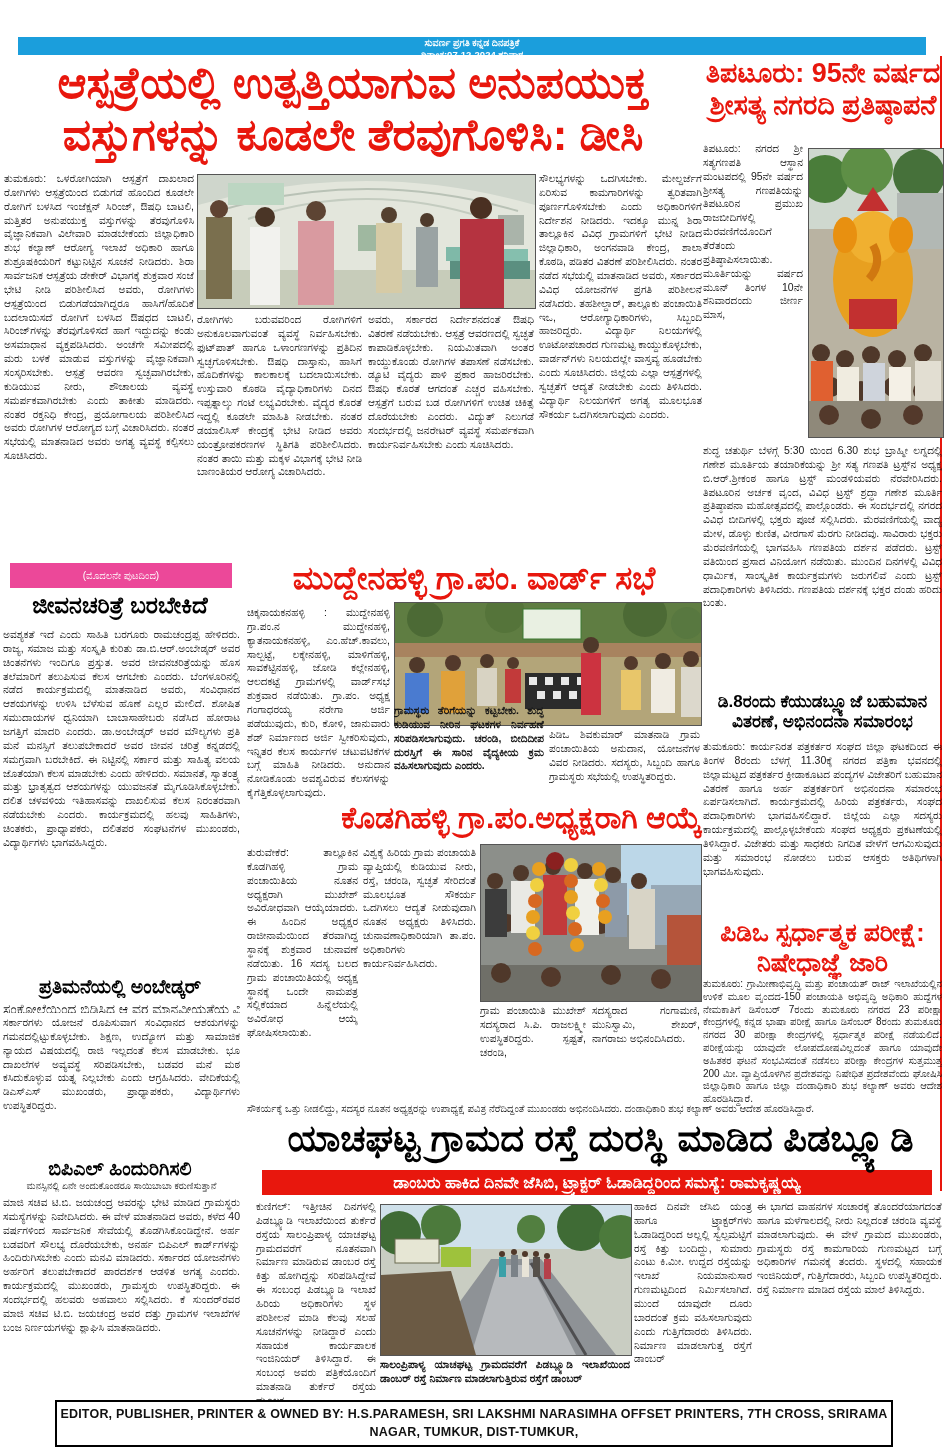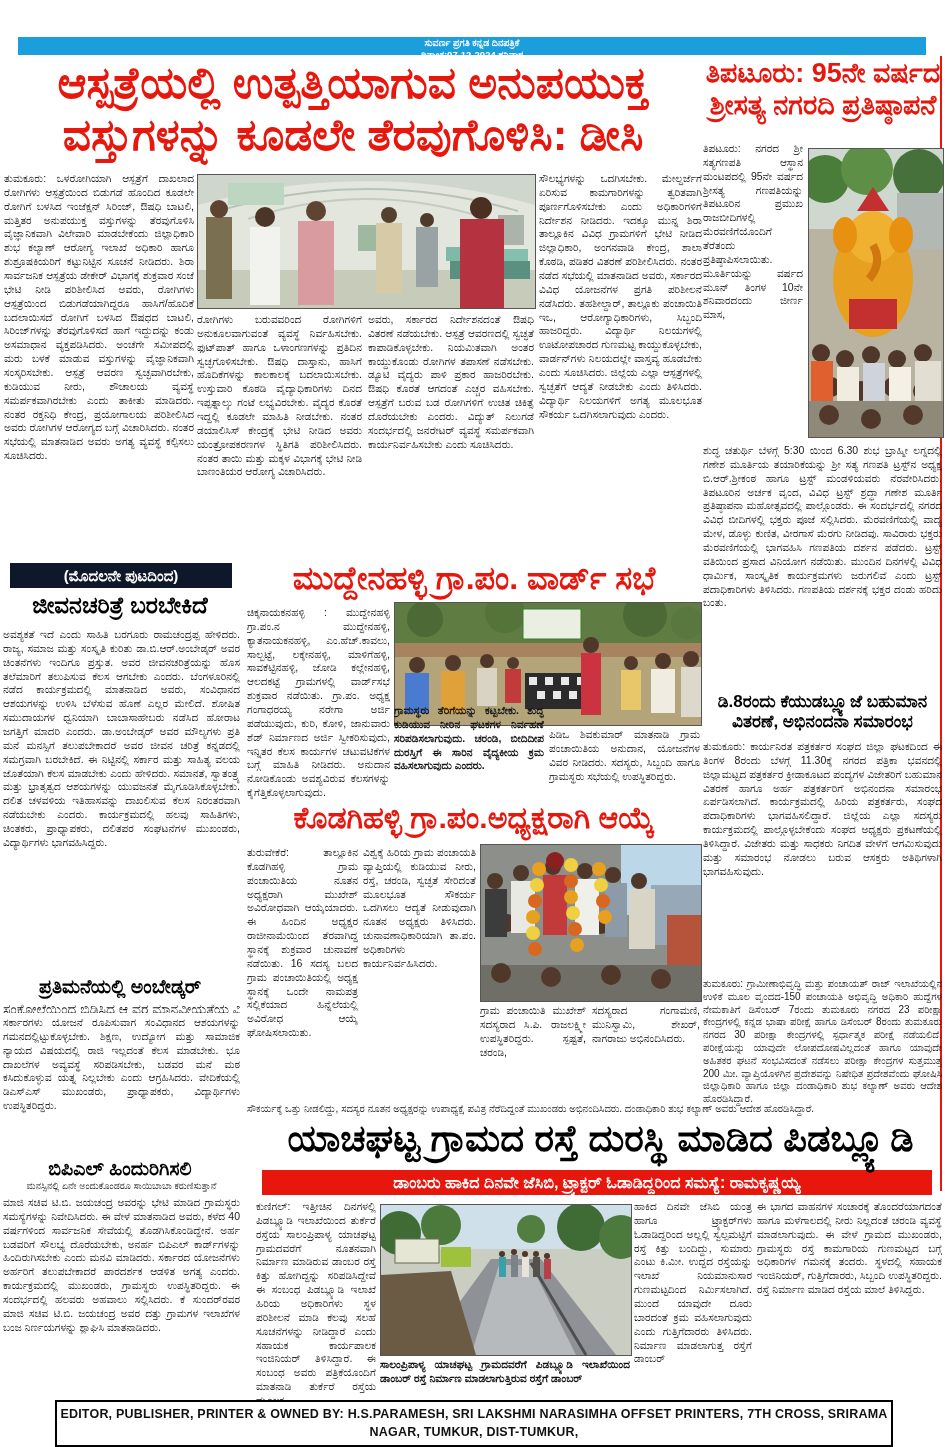--- a/index.html
+++ b/index.html
@@ -4,22 +4,22 @@
 <style>
   html,body{margin:0;padding:0;background:#ffffff;}
   #page{position:relative;width:945px;height:1447px;background:#fff;overflow:hidden;
         font-family:"Liberation Sans","DejaVu Sans",sans-serif;color:#111;}
   .abs{position:absolute;}
   .topbar{background:#1b9edc;color:#fff;display:flex;align-items:center;
           justify-content:space-between;padding:0 12px;font-size:9.5px;font-weight:bold;}
   .red-h{color:#e8170d;font-weight:bold;text-align:center;line-height:1.18;}
   .blk-h{color:#000;font-weight:bold;text-align:center;line-height:1.15;}
   .col{font-size:10.5px;line-height:1.32;text-align:justify;overflow:hidden;color:#161616;}
-  .tag-pink{background:#0f172a;color:#fff;font-weight:bold;text-align:center;
-            font-size:15px;line-height:25px;}
+  .tag-pink{background:#ec4899;color:#fff;font-weight:normal;text-align:center;
+            font-size:10px;line-height:25px;}
   .strap-red{background:#e8170d;color:#fff;font-weight:bold;text-align:center;
              font-size:16px;line-height:25px;overflow:hidden;white-space:nowrap;}
   .photo{border:1px solid #555;overflow:hidden;background:#ccc;}
   .photo svg{display:block;}
   .caption{font-size:10.5px;font-weight:bold;line-height:1.3;text-align:justify;overflow:hidden;}
   .footerbox{border:2px solid #000;text-align:center;font-weight:bold;font-size:12.5px;
              line-height:1.45;padding-top:3px;overflow:hidden;letter-spacing:0.2px;}
   .oneline{white-space:nowrap;overflow:hidden;}
   .redline{background:#e8170d;}
 </style>
@@ -122,21 +122,21 @@
         <rect x="226" y="67" width="20" height="40" fill="#e8c66a"></rect>
       <circle cx="268" cy="58" r="8" fill="#4f382a"></circle>
         <rect x="256" y="66" width="24" height="44" fill="#f0ece2"></rect>
       <circle cx="296" cy="56" r="8" fill="#53392b"></circle>
         <rect x="286" y="64" width="20" height="50" fill="#dcd8cc"></rect>
     </svg>
   </div>
   <div class="abs col" style="left:394px;top:704px;width:150px;height:72px;font-weight:bold;">ಗ್ರಾಮಸ್ಥರು ತೆರಿಗೆಯನ್ನು ಕಟ್ಟಬೇಕು. ಶುದ್ಧ ಕುಡಿಯುವ ನೀರಿನ ಘಟಕಗಳ ನಿರ್ವಹಣೆ ಸರಿಪಡಿಸಲಾಗುವುದು. ಚರಂಡಿ, ಬೀದಿದೀಪ ದುರಸ್ತಿಗೆ ಈ ಸಾರಿನ ವೈದ್ಯಕೀಯ ಕ್ರಮ ವಹಿಸಲಾಗುವುದು ಎಂದರು.</div>
   <div class="abs col" style="left:549px;top:728px;width:151px;height:72px;">ಪಿಡಿಒ ಶಿವಕುಮಾರ್ ಮಾತನಾಡಿ ಗ್ರಾಮ ಪಂಚಾಯಿತಿಯ ಅನುದಾನ, ಯೋಜನೆಗಳ ವಿವರ ನೀಡಿದರು. ಸದಸ್ಯರು, ಸಿಬ್ಬಂದಿ ಹಾಗೂ ಗ್ರಾಮಸ್ಥರು ಸಭೆಯಲ್ಲಿ ಉಪಸ್ಥಿತರಿದ್ದರು.</div>
 
-  <div class="abs red-h" style="left:246px;top:800px;width:456px;height:40px;font-size:30px;">ಕೊಡಗಿಹಳ್ಳಿ ಗ್ರಾ.ಪಂ.ಅಧ್ಯಕ್ಷರಾಗಿ ಆಯ್ಕೆ</div>
+  <div class="abs red-h" style="left:246px;top:800px;width:456px;height:40px;font-size:30px;text-align:right;">ಕೊಡಗಿಹಳ್ಳಿ ಗ್ರಾ.ಪಂ.ಅಧ್ಯಕ್ಷರಾಗಿ ಆಯ್ಕೆ</div>
   <div class="abs col" style="left:247px;top:846px;width:111px;height:254px;">ತುರುವೇಕೆರೆ: ತಾಲ್ಲೂಕಿನ ಕೊಡಗಿಹಳ್ಳಿ ಗ್ರಾಮ ಪಂಚಾಯಿತಿಯ ನೂತನ ಅಧ್ಯಕ್ಷರಾಗಿ ಮುಖೇಶ್ ಅವಿರೋಧವಾಗಿ ಆಯ್ಕೆಯಾದರು. ಈ ಹಿಂದಿನ ಅಧ್ಯಕ್ಷರ ರಾಜೀನಾಮೆಯಿಂದ ತೆರವಾಗಿದ್ದ ಸ್ಥಾನಕ್ಕೆ ಶುಕ್ರವಾರ ಚುನಾವಣೆ ನಡೆಯಿತು. 16 ಸದಸ್ಯ ಬಲದ ಗ್ರಾಮ ಪಂಚಾಯಿತಿಯಲ್ಲಿ ಅಧ್ಯಕ್ಷ ಸ್ಥಾನಕ್ಕೆ ಒಂದೇ ನಾಮಪತ್ರ ಸಲ್ಲಿಕೆಯಾದ ಹಿನ್ನೆಲೆಯಲ್ಲಿ ಅವಿರೋಧ ಆಯ್ಕೆ ಘೋಷಿಸಲಾಯಿತು.</div>
   <div class="abs col" style="left:363px;top:846px;width:113px;height:254px;">ವಿಶ್ವಕ್ಕೆ ಹಿರಿಯ ಗ್ರಾಮ ಪಂಚಾಯತಿ ವ್ಯಾಪ್ತಿಯಲ್ಲಿ ಕುಡಿಯುವ ನೀರು, ರಸ್ತೆ, ಚರಂಡಿ, ಸ್ವಚ್ಛತೆ ಸೇರಿದಂತೆ ಮೂಲಭೂತ ಸೌಕರ್ಯ ಒದಗಿಸಲು ಆದ್ಯತೆ ನೀಡುವುದಾಗಿ ನೂತನ ಅಧ್ಯಕ್ಷರು ತಿಳಿಸಿದರು. ಚುನಾವಣಾಧಿಕಾರಿಯಾಗಿ ತಾ.ಪಂ. ಅಧಿಕಾರಿಗಳು ಕಾರ್ಯನಿರ್ವಹಿಸಿದರು.</div>
   <div class="abs photo" style="left:480px;top:844px;width:220px;height:156px;">
     <svg width="220" height="156" viewBox="0 0 220 156">
       <rect width="220" height="156" fill="#8c8f8a"></rect>
       <rect x="140" width="80" height="70" fill="#bcd7e8"></rect>
       <rect x="170" y="40" width="50" height="60" fill="#97a8b6"></rect>
       <rect x="186" y="70" width="34" height="50" fill="#b5543a"></rect>
       <g fill="#4f382a">
         <circle cx="14" cy="36" r="8"></circle>
@@ -222,20 +222,21 @@
         <circle cx="62" cy="270" r="10" fill="#4f382a"></circle>
       <circle cx="104" cy="266" r="10" fill="#53392b"></circle>
     </svg>
   </div>
   <div class="abs col" style="left:703px;top:142px;width:100px;height:298px;">ತಿಪಟೂರು: ನಗರದ ಶ್ರೀ ಸತ್ಯಗಣಪತಿ ಆಸ್ಥಾನ ಮಂಟಪದಲ್ಲಿ 95ನೇ ವರ್ಷದ ಶ್ರೀಸತ್ಯ ಗಣಪತಿಯನ್ನು ತಿಪಟೂರಿನ ಪ್ರಮುಖ ರಾಜಬೀದಿಗಳಲ್ಲಿ ಮೆರವಣಿಗೆಯೊಂದಿಗೆ ತೆರೆತಂದು ಪ್ರತಿಷ್ಠಾಪಿಸಲಾಯಿತು. ಮೂರ್ತಿಯನ್ನು ವರ್ಷದ ಮೂನ್ ತಿಂಗಳ 10ನೇ ಶನಿವಾರದಂದು ಜೀರ್ಣ ಮಾಸ,</div>
   <div class="abs col" style="left:703px;top:444px;width:239px;height:246px;">ಶುದ್ಧ ಚತುರ್ಥಿ ಬೆಳಗ್ಗೆ 5:30 ಯಿಂದ 6.30 ಶುಭ ಬ್ರಾಹ್ಮೀ ಲಗ್ನದಲ್ಲಿ ಗಣೇಶ ಮೂರ್ತಿಯ ತಯಾರಿಕೆಯನ್ನು ಶ್ರೀ ಸತ್ಯ ಗಣಪತಿ ಟ್ರಸ್ಟ್‌ನ ಅಧ್ಯಕ್ಷ ಬಿ.ಆರ್.ಶ್ರೀಕಂಠ ಹಾಗೂ ಟ್ರಸ್ಟ್ ಮಂಡಳಿಯವರು ನೆರವೇರಿಸಿದರು. ತಿಪಟೂರಿನ ಅರ್ಚಕ ವೃಂದ, ವಿವಿಧ ಟ್ರಸ್ಟ್ ಶ್ರದ್ಧಾ ಗಣೇಶ ಮೂರ್ತಿ ಪ್ರತಿಷ್ಠಾಪನಾ ಮಹೋತ್ಸವದಲ್ಲಿ ಪಾಲ್ಗೊಂಡರು. ಈ ಸಂದರ್ಭದಲ್ಲಿ ನಗರದ ವಿವಿಧ ಬೀದಿಗಳಲ್ಲಿ ಭಕ್ತರು ಪೂಜೆ ಸಲ್ಲಿಸಿದರು. ಮೆರವಣಿಗೆಯಲ್ಲಿ ವಾದ್ಯ ಮೇಳ, ಡೊಳ್ಳು ಕುಣಿತ, ವೀರಗಾಸೆ ಮೆರಗು ನೀಡಿದವು. ಸಾವಿರಾರು ಭಕ್ತರು ಮೆರವಣಿಗೆಯಲ್ಲಿ ಭಾಗವಹಿಸಿ ಗಣಪತಿಯ ದರ್ಶನ ಪಡೆದರು. ಟ್ರಸ್ಟ್ ವತಿಯಿಂದ ಪ್ರಸಾದ ವಿನಿಯೋಗ ನಡೆಯಿತು. ಮುಂದಿನ ದಿನಗಳಲ್ಲಿ ವಿವಿಧ ಧಾರ್ಮಿಕ, ಸಾಂಸ್ಕೃತಿಕ ಕಾರ್ಯಕ್ರಮಗಳು ಜರುಗಲಿವೆ ಎಂದು ಟ್ರಸ್ಟ್ ಪದಾಧಿಕಾರಿಗಳು ತಿಳಿಸಿದರು. ಗಣಪತಿಯ ದರ್ಶನಕ್ಕೆ ಭಕ್ತರ ದಂಡು ಹರಿದು ಬಂತು.</div>
 
   <div class="abs blk-h" style="left:703px;top:692px;width:239px;height:44px;font-size:17px;">ಡಿ.8ರಂದು ಕೆಯುಡಬ್ಲ್ಯೂಜೆ ಬಹುಮಾನ ವಿತರಣೆ, ಅಭಿನಂದನಾ ಸಮಾರಂಭ</div>
   <div class="abs col" style="left:703px;top:740px;width:239px;height:176px;">ತುಮಕೂರು: ಕಾರ್ಯನಿರತ ಪತ್ರಕರ್ತರ ಸಂಘದ ಜಿಲ್ಲಾ ಘಟಕದಿಂದ ಈ ತಿಂಗಳ 8ರಂದು ಬೆಳಗ್ಗೆ 11.30ಕ್ಕೆ ನಗರದ ಪತ್ರಿಕಾ ಭವನದಲ್ಲಿ ಜಿಲ್ಲಾಮಟ್ಟದ ಪತ್ರಕರ್ತರ ಕ್ರೀಡಾಕೂಟದ ಪಂದ್ಯಗಳ ವಿಜೇತರಿಗೆ ಬಹುಮಾನ ವಿತರಣೆ ಹಾಗೂ ಅರ್ಹ ಪತ್ರಕರ್ತರಿಗೆ ಅಭಿನಂದನಾ ಸಮಾರಂಭ ಏರ್ಪಡಿಸಲಾಗಿದೆ. ಕಾರ್ಯಕ್ರಮದಲ್ಲಿ ಹಿರಿಯ ಪತ್ರಕರ್ತರು, ಸಂಘದ ಪದಾಧಿಕಾರಿಗಳು ಭಾಗವಹಿಸಲಿದ್ದಾರೆ. ಜಿಲ್ಲೆಯ ಎಲ್ಲಾ ಸದಸ್ಯರು ಕಾರ್ಯಕ್ರಮದಲ್ಲಿ ಪಾಲ್ಗೊಳ್ಳಬೇಕೆಂದು ಸಂಘದ ಅಧ್ಯಕ್ಷರು ಪ್ರಕಟಣೆಯಲ್ಲಿ ತಿಳಿಸಿದ್ದಾರೆ. ವಿಜೇತರು ಮತ್ತು ಸಾಧಕರು ನಿಗದಿತ ವೇಳೆಗೆ ಆಗಮಿಸುವುದು ಮತ್ತು ಸಮಾರಂಭ ನೋಡಲು ಬರುವ ಆಸಕ್ತರು ಅತಿಥಿಗಳಾಗಿ ಭಾಗವಹಿಸುವುದು.</div>
 
+  <div class="abs red-h" style="left:703px;top:918px;width:239px;height:58px;font-size:25px;">ಪಿಡಿಒ ಸ್ಪರ್ಧಾತ್ಮಕ ಪರೀಕ್ಷೆ: ನಿಷೇಧಾಜ್ಞೆ ಜಾರಿ</div>
   <div class="abs col" style="left:703px;top:978px;width:239px;height:140px;font-size:10px;line-height:1.28;">ತುಮಕೂರು: ಗ್ರಾಮೀಣಾಭಿವೃದ್ಧಿ ಮತ್ತು ಪಂಚಾಯತ್ ರಾಜ್ ಇಲಾಖೆಯಲ್ಲಿನ ಉಳಿಕೆ ಮೂಲ ವೃಂದದ-150 ಪಂಚಾಯತಿ ಅಭಿವೃದ್ಧಿ ಅಧಿಕಾರಿ ಹುದ್ದೆಗಳ ನೇಮಕಾತಿಗೆ ಡಿಸೆಂಬರ್ 7ರಂದು ತುಮಕೂರು ನಗರದ 23 ಪರೀಕ್ಷಾ ಕೇಂದ್ರಗಳಲ್ಲಿ ಕನ್ನಡ ಭಾಷಾ ಪರೀಕ್ಷೆ ಹಾಗೂ ಡಿಸೆಂಬರ್ 8ರಂದು ತುಮಕೂರು ನಗರದ 30 ಪರೀಕ್ಷಾ ಕೇಂದ್ರಗಳಲ್ಲಿ ಸ್ಪರ್ಧಾತ್ಮಕ ಪರೀಕ್ಷೆ ನಡೆಯಲಿದೆ. ಪರೀಕ್ಷೆಯನ್ನು ಯಾವುದೇ ಲೋಪದೋಷವಿಲ್ಲದಂತೆ ಹಾಗೂ ಯಾವುದೇ ಅಹಿತಕರ ಘಟನೆ ಸಂಭವಿಸದಂತೆ ನಡೆಸಲು ಪರೀಕ್ಷಾ ಕೇಂದ್ರಗಳ ಸುತ್ತಮುತ್ತ 200 ಮೀ. ವ್ಯಾಪ್ತಿಯೊಳಗಿನ ಪ್ರದೇಶವನ್ನು ನಿಷೇಧಿತ ಪ್ರದೇಶವೆಂದು ಘೋಷಿಸಿ ಜಿಲ್ಲಾಧಿಕಾರಿ ಹಾಗೂ ಜಿಲ್ಲಾ ದಂಡಾಧಿಕಾರಿ ಶುಭ ಕಲ್ಯಾಣ್ ಅವರು ಆದೇಶ ಹೊರಡಿಸಿದ್ದಾರೆ.</div>
 
   <div class="abs strap-red" style="left:262px;top:1170px;width:670px;height:25px;">ಡಾಂಬರು ಹಾಕಿದ ದಿನವೇ ಜೆಸಿಬಿ, ಟ್ರ್ಯಾಕ್ಟರ್ ಓಡಾಡಿದ್ದರಿಂದ ಸಮಸ್ಯೆ: ರಾಮಕೃಷ್ಣಯ್ಯ</div>
   <div class="abs blk-h" style="left:256px;top:1118px;width:689px;height:50px;font-size:37px;">ಯಾಚಘಟ್ಟ ಗ್ರಾಮದ ರಸ್ತೆ ದುರಸ್ಥಿ ಮಾಡಿದ ಪಿಡಬ್ಲ್ಯೂಡಿ</div>
   <div class="abs col" style="left:256px;top:1200px;width:120px;height:202px;">ಕುಣಿಗಲ್: ಇತ್ತೀಚಿನ ದಿನಗಳಲ್ಲಿ ಪಿಡಬ್ಲ್ಯೂಡಿ ಇಲಾಖೆಯಿಂದ ತುರ್ಕೆರೆ ರಸ್ತೆಯ ಸಾಲಂಪ್ರಿಪಾಳ್ಯ ಯಾಚಘಟ್ಟ ಗ್ರಾಮದವರೆಗೆ ನೂತನವಾಗಿ ನಿರ್ಮಾಣ ಮಾಡಿರುವ ಡಾಂಬರ ರಸ್ತೆ ಕಿತ್ತು ಹೋಗಿದ್ದನ್ನು ಸರಿಪಡಿಸಿದ್ದೇವೆ ಈ ಸಂಬಂಧ ಪಿಡಬ್ಲ್ಯೂಡಿ ಇಲಾಖೆ ಹಿರಿಯ ಅಧಿಕಾರಿಗಳು ಸ್ಥಳ ಪರಿಶೀಲನೆ ಮಾಡಿ ಕೆಲವು ಸಲಹೆ ಸೂಚನೆಗಳನ್ನು ನೀಡಿದ್ದಾರೆ ಎಂದು ಸಹಾಯಕ ಕಾರ್ಯಪಾಲಕ ಇಂಜಿನಿಯರ್ ತಿಳಿಸಿದ್ದಾರೆ. ಈ ಸಂಬಂಧ ಅವರು ಪತ್ರಿಕೆಯೊಂದಿಗೆ ಮಾತನಾಡಿ ತುರ್ಕೆರೆ ರಸ್ತೆಯ ಮೂಲಕ</div>
   <div class="abs photo" style="left:380px;top:1204px;width:250px;height:150px;">
     <svg width="250" height="150" viewBox="0 0 250 150">
       <rect width="250" height="150" fill="#c9cdc2"></rect>
       <rect width="250" height="44" fill="#cfe0ea"></rect>
       <circle cx="18" cy="28" r="22" fill="#3f6b35"></circle>

